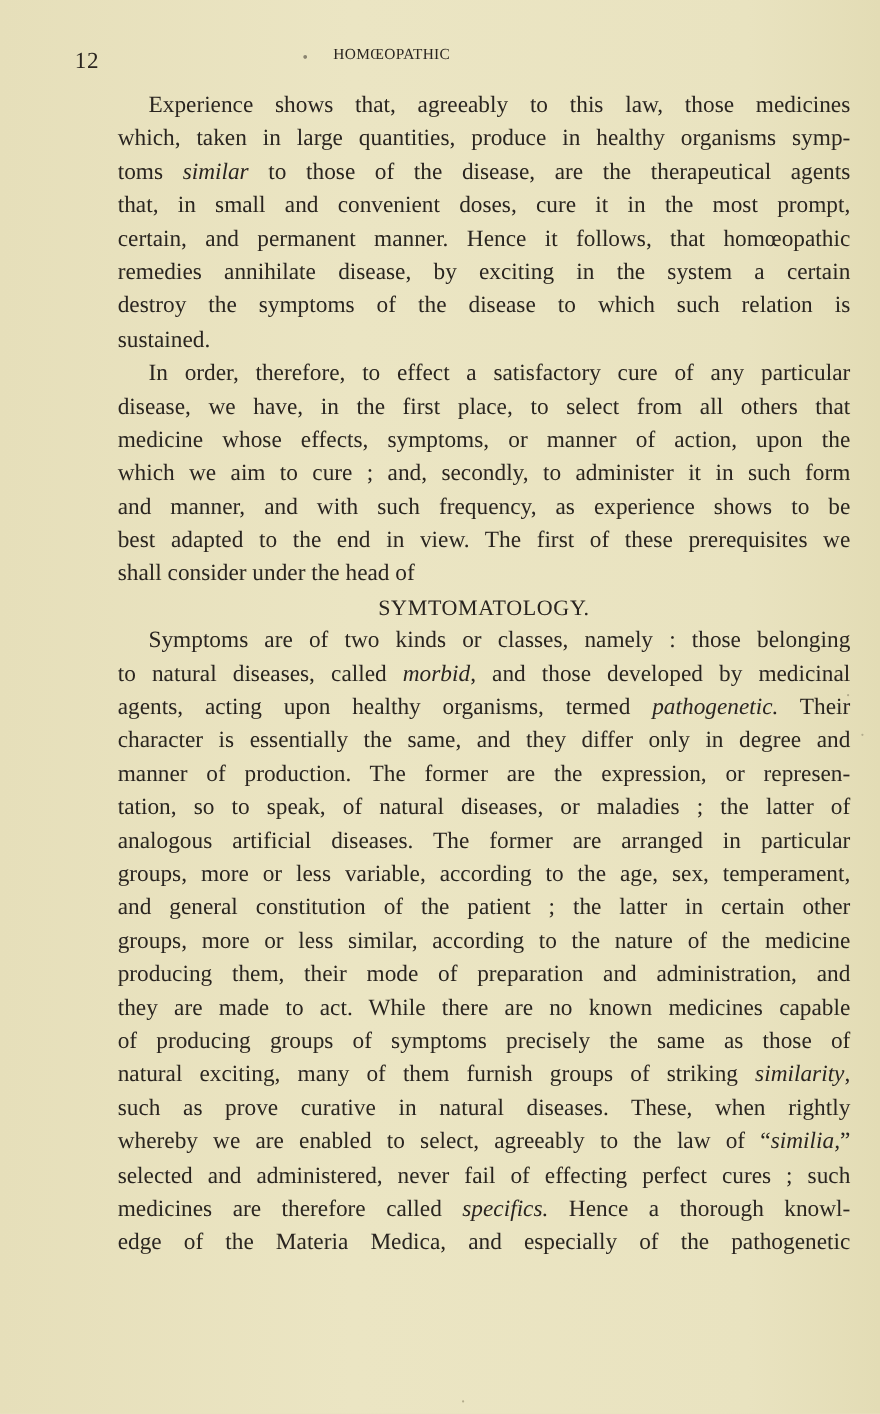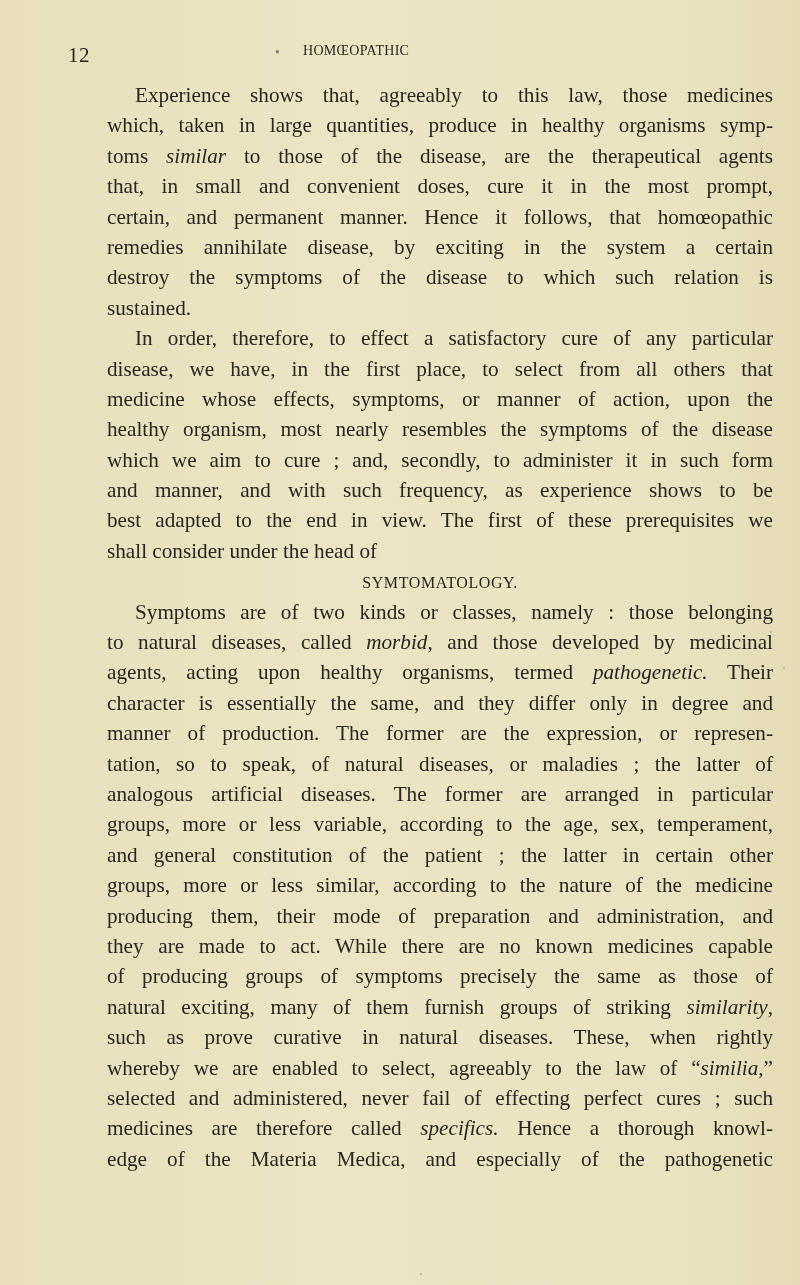--- a/index.html
+++ b/index.html
@@ -73,21 +73,21 @@
   }
   .line.last {
     text-align-last: left;
   }
   .line em {
     font-style: italic;
   }
   .section-heading {
     display: block;
     text-align: center;
-    font-size: 16px;
+    font-size: 20px;
     letter-spacing: 0.6px;
     height: 30.4px;
     line-height: 34px;
   }
   .speck {
     position: absolute;
     width: 2px;
     height: 2px;
     background: #b2ab8c;
     border-radius: 50%;
@@ -111,21 +111,20 @@
         <span class="line"><span>that, in small and convenient doses, cure it in the most prompt,</span></span>
         <span class="line"><span>certain, and permanent manner.  Hence it follows, that homœopathic</span></span>
         <span class="line"><span>remedies annihilate disease, by exciting in the system a certain</span></span>
         <span class="line"><span>destroy the symptoms of the disease to which such relation is</span></span>
         <span class="line last"><span>sustained.</span></span>
       </div>
       <div class="paragraph">
         <span class="line indent"><span>In order, therefore, to effect a satisfactory cure of any particular</span></span>
         <span class="line"><span>disease, we have, in the first place, to select from all others that</span></span>
         <span class="line"><span>medicine whose effects, symptoms, or manner of action, upon the</span></span>
-        <span class="line"><span>healthy organism, most nearly resembles the symptoms of the disease</span></span>
         <span class="line"><span>which we aim to cure ; and, secondly, to administer it in such form</span></span>
         <span class="line"><span>and manner, and with such frequency, as experience shows to be</span></span>
         <span class="line"><span>best adapted to the end in view.  The first of these prerequisites we</span></span>
         <span class="line last"><span>shall consider under the head of</span></span>
       </div>
       <span class="section-heading">SYMTOMATOLOGY.</span>
       <div class="paragraph">
         <span class="line indent"><span>Symptoms are of two kinds or classes, namely : those belonging</span></span>
         <span class="line"><span>to natural diseases, called </span><em>morbid</em><span>, and those developed by medicinal</span></span>
         <span class="line"><span>agents, acting upon healthy organisms, termed </span><em>pathogenetic.</em><span>  Their</span></span>

